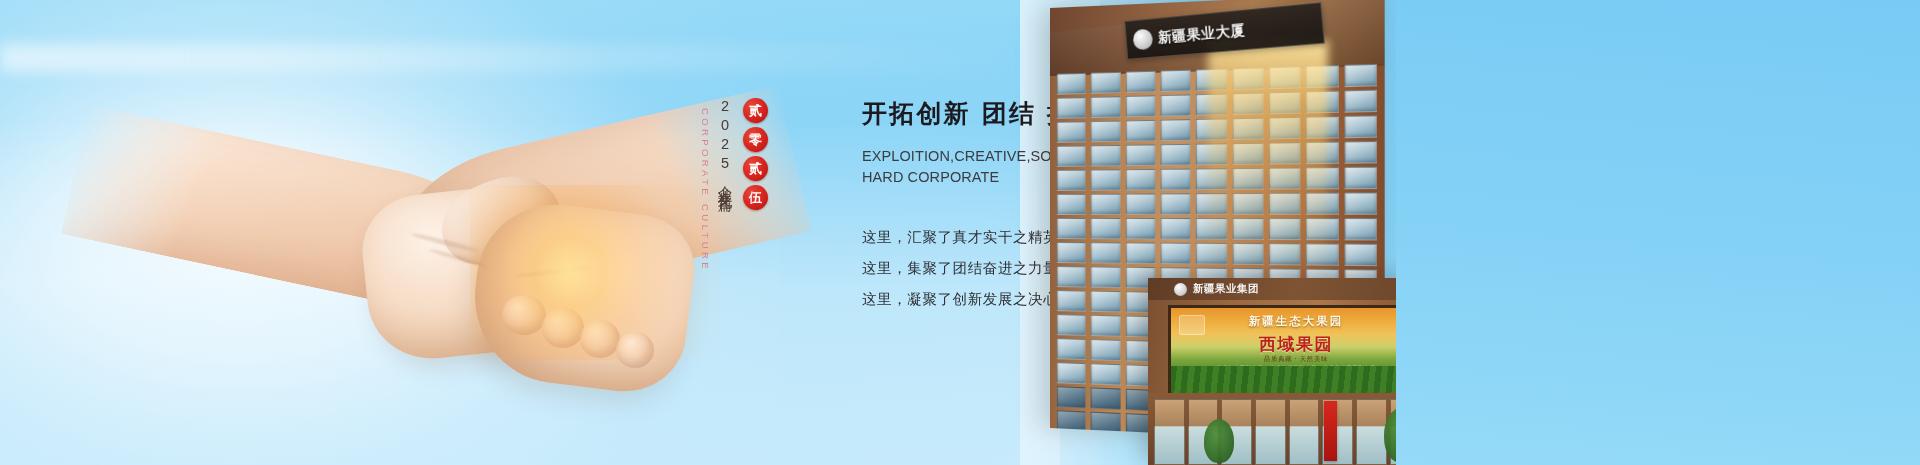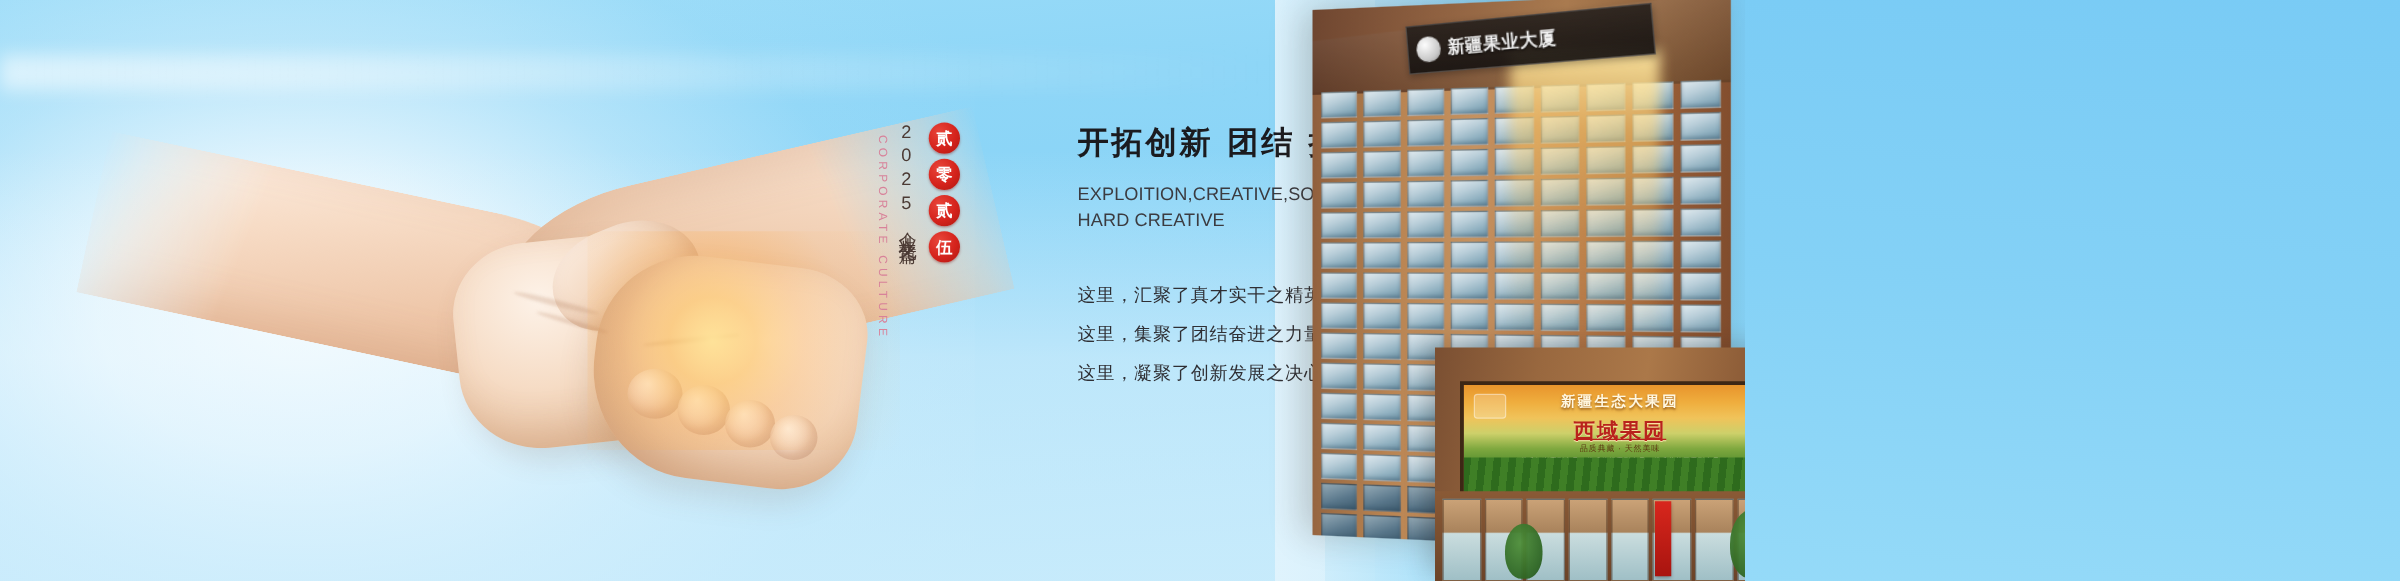--- a/index.html
+++ b/index.html
@@ -243,21 +243,20 @@
   .bb-head{
     position:absolute;left:0;top:6px;width:100%;text-align:center;
     color:#fff7e0;font-size:11.5px;font-weight:700;letter-spacing:2px;
     text-shadow:0 1px 2px rgba(120,60,10,.7);white-space:nowrap;
   }
   .bb-brand{
     position:absolute;left:0;top:25px;width:100%;text-align:center;
     color:#b9231c;font-size:17px;font-weight:700;letter-spacing:1.5px;
     text-shadow:0 1px 0 rgba(255,230,180,.8);white-space:nowrap;
     font-family:"DejaVu Serif","Liberation Serif",serif;
-    text-decoration:underline;
   }
   .bb-sub{
     position:absolute;left:0;top:47px;width:100%;text-align:center;
     color:#5c3a12;font-size:6.5px;letter-spacing:.6px;white-space:nowrap;
   }
   .bb-sub2{
     position:absolute;left:0;top:57px;width:100%;text-align:center;
     color:#f3e7c8;font-size:5.5px;letter-spacing:.4px;white-space:nowrap;
   }
   .bb-field{
@@ -342,21 +341,21 @@
       <div class="seal">零</div>
       <div class="seal">贰</div>
       <div class="seal">伍</div>
     </div>
   </div>
 
   <div id="rtext">
     <div class="r-head">开拓创新 团结 拼搏</div>
     <div class="r-sub">
       <div>EXPLOITION,CREATIVE,SOLIDARITY,</div>
-      <div>HARD CREATIVE</div>
+      <div>HARD CORPORATE</div>
     </div>
     <div class="r-lines">
       <div class="r-line">这里，汇聚了真才实干之精英；</div>
       <div class="r-line">这里，集聚了团结奋进之力量；</div>
       <div class="r-line">这里，凝聚了创新发展之决心；</div>
     </div>
   </div>
 
   <div id="building">
     <div class="tower">
@@ -531,20 +530,24 @@
         </div>
     </div>
     <div class="sunflare"></div>
 
     <div class="roofsign">
       <div class="logo"></div>
       <div class="txt">新疆果业大厦</div>
     </div>
 
     <div class="podium">
+      <div class="podium-top">
+        <div class="pl-logo"></div>
+        <div class="pl-txt">新疆果业集团</div>
+      </div>
       <div class="billboard">
         <div class="bb-logo"></div>
         <div class="bb-head">新疆生态大果园</div>
         <div class="bb-brand">西域果园</div>
         <div class="bb-sub">品质典藏 · 天然美味</div>
         <div class="bb-sub2">优质红枣系列产品 · 优质核桃系列产品 · 优质葡萄干系列产品</div>
         <div class="bb-field"></div>
       </div>
       <div class="shops" id="shops">
           <div class="shop"></div>

